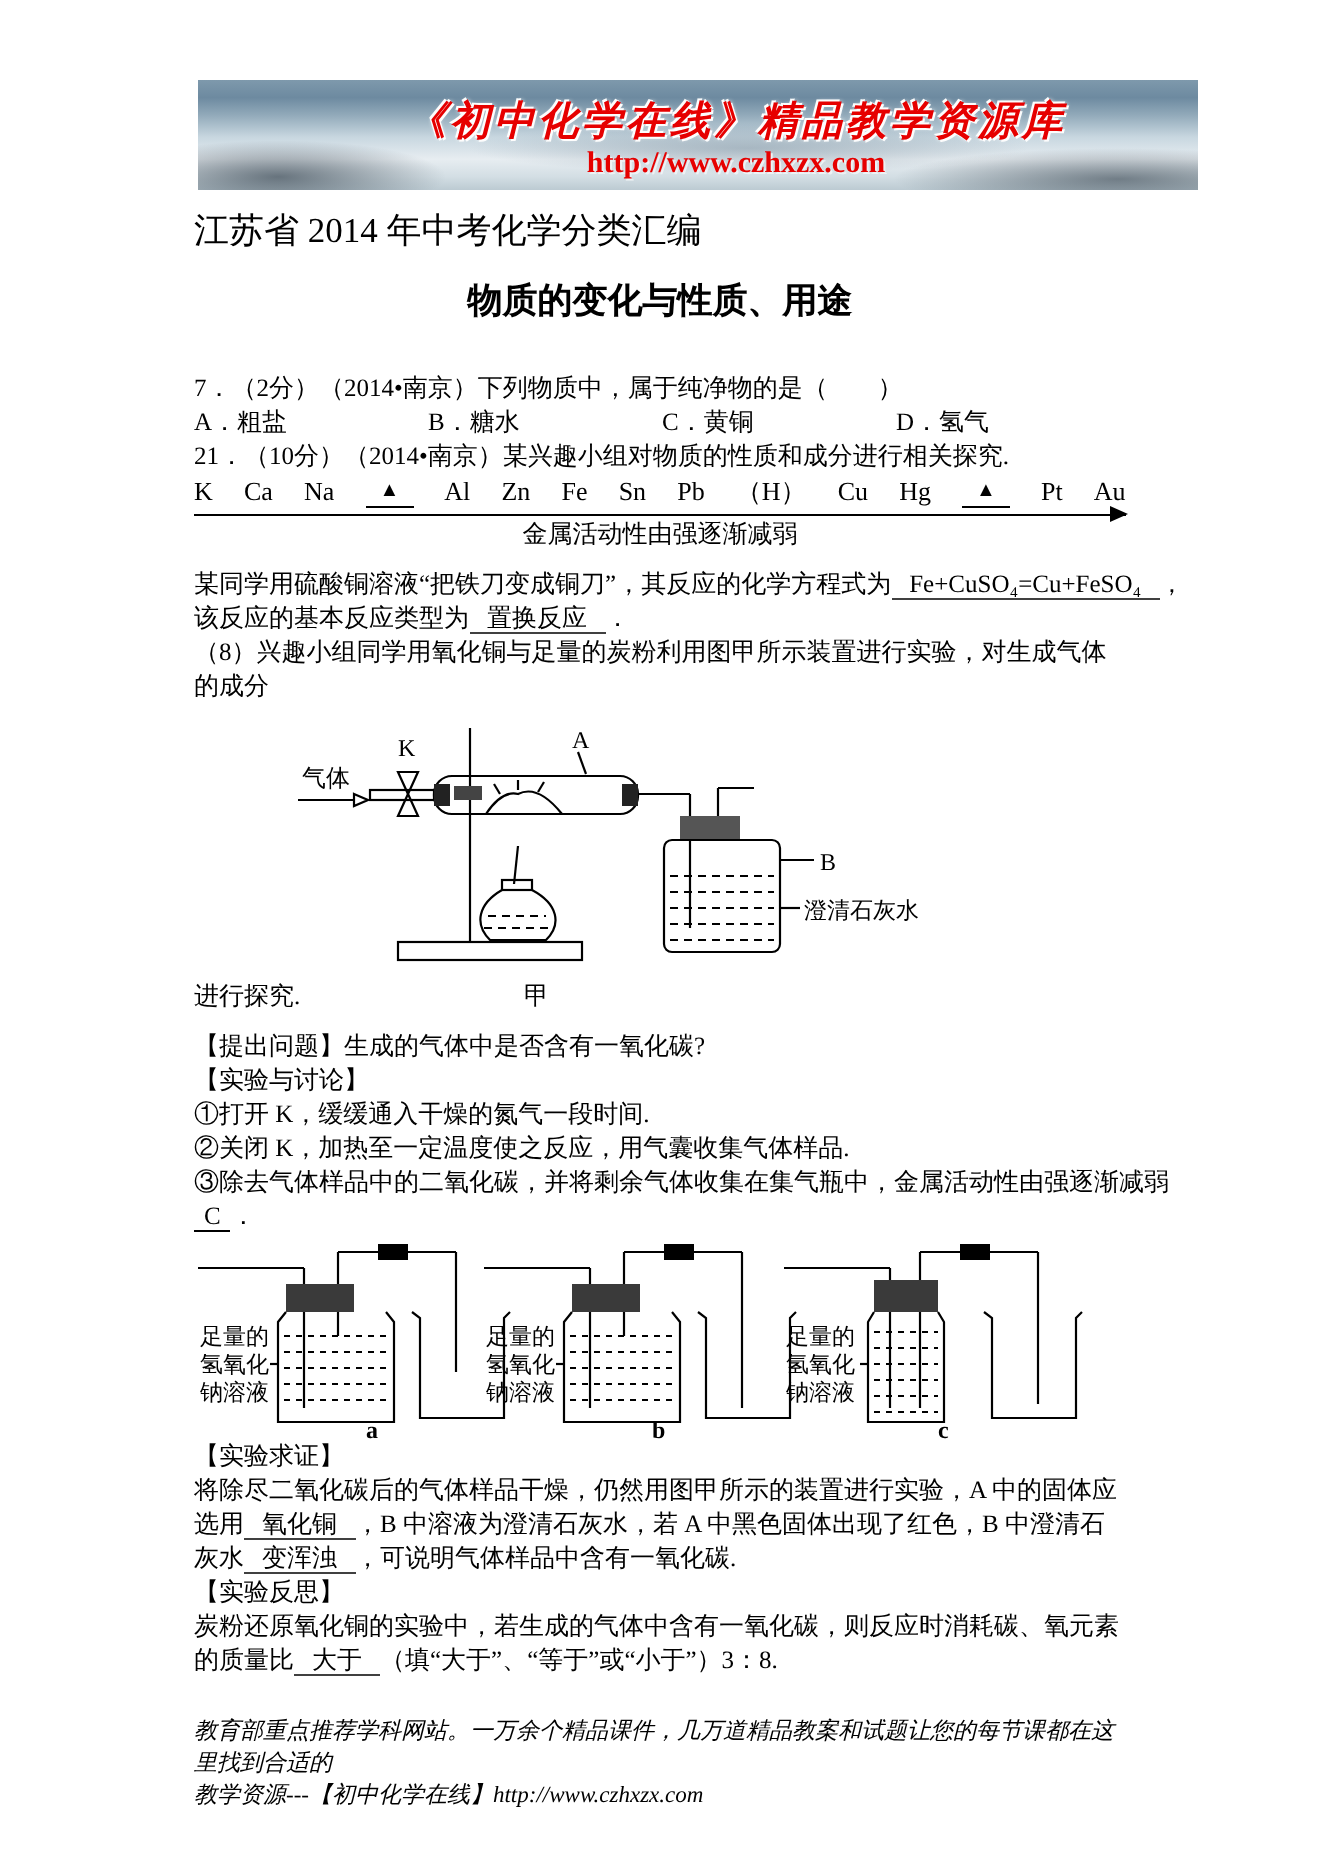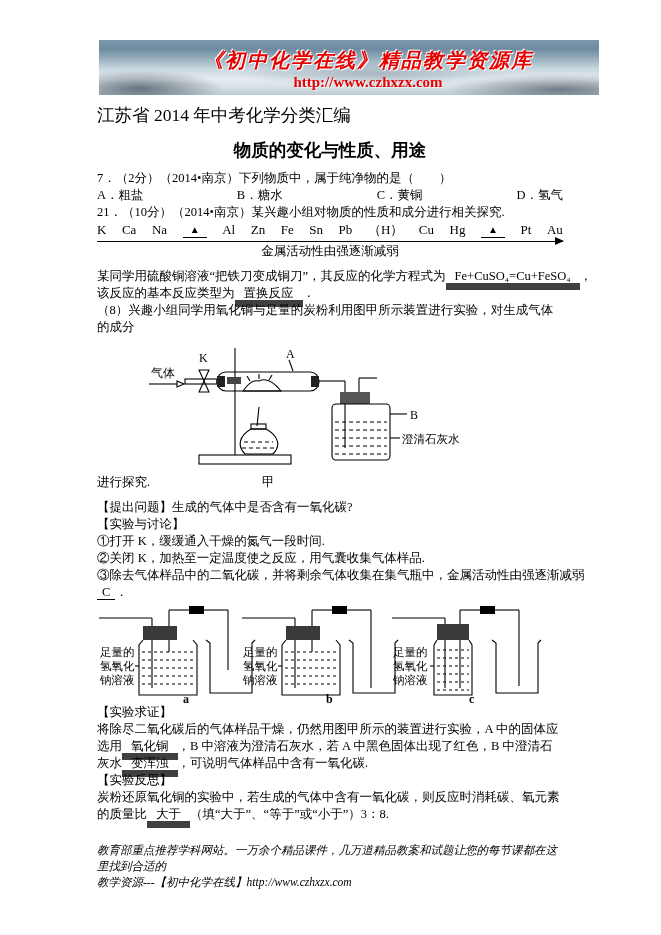--- a/index.html
+++ b/index.html
@@ -4,21 +4,21 @@
 <style>
   html,body{margin:0;padding:0;}
   body{
     width:661px;height:935px;background:#ffffff;overflow:hidden;
     font-family:"Liberation Serif","DejaVu Serif",serif;color:#000;
   }
   .content{margin-left:97px;width:466px;}
   .line{font-size:12.5px;line-height:17px;}
   .nowrap{white-space:nowrap;}
   .para{font-size:12.5px;line-height:17px;}
-  .blank{border-bottom:7px solid #404040;padding:0 9px;}
+  .blank{border-bottom:1px solid #404040;padding:0 9px;}
   .blank-sm{border-bottom:1px solid #000;padding:0 5px;}
 
   
   .banner{
     position:relative;margin:40px 0 0 99px;width:462px;height:55px;overflow:hidden;
     background:
       radial-gradient(ellipse 120px 26px at 8% 88%, rgba(45,58,70,.65), rgba(45,58,70,0) 70%),
       radial-gradient(ellipse 160px 22px at 92% 90%, rgba(35,48,60,.55), rgba(35,48,60,0) 70%),
       radial-gradient(ellipse 200px 18px at 55% 62%, rgba(120,140,155,.5), rgba(120,140,155,0) 70%),
       linear-gradient(180deg,#7e99ac 0%,#6d8aa0 16%,#92aaba 32%,#c8d7e0 52%,#e7edf1 72%,#d3dee4 88%,#bccad2 100%);
@@ -30,22 +30,22 @@
     text-shadow:1px 1px 0 #fdfdfd,-1px -1px 0 #fdfdfd,0 0 2px #ffffff;
   }
   .banner-url{
     text-align:center;font-weight:bold;font-size:15px;color:#e60000;
     text-shadow:1px 1px 0 #eef2f5;
   }
 
   .doc-title{margin-top:7px;text-align:left;font-weight:normal;font-size:17.5px;line-height:26px;}
   .doc-subtitle{margin-top:9px;text-align:center;font-weight:bold;font-size:17.5px;line-height:26px;}
 
-  .q7-block{margin-top:7px;}
-  .options{display:flex;font-size:12.5px;line-height:17px;justify-content:space-between;}
+  .q7-block{margin-top:23px;}
+  .options{display:flex;font-size:12.5px;line-height:17px;}
   .options .opt{width:117px;}
   .options .opt:last-child{width:auto;}
 
   
   .series-row{display:flex;justify-content:space-between;align-items:flex-end;
     font-size:13px;line-height:16px;height:17px;}
   .tri-blank{border-bottom:1.2px solid #000;padding:0 7px;font-size:10px;line-height:15px;}
   .series-arrow{position:relative;border-top:1.5px solid #000;height:0;margin-top:3px;}
   .series-arrow:after{content:"";position:absolute;right:-1px;top:-5px;
     border-left:9px solid #000;border-top:4px solid transparent;border-bottom:4px solid transparent;}

